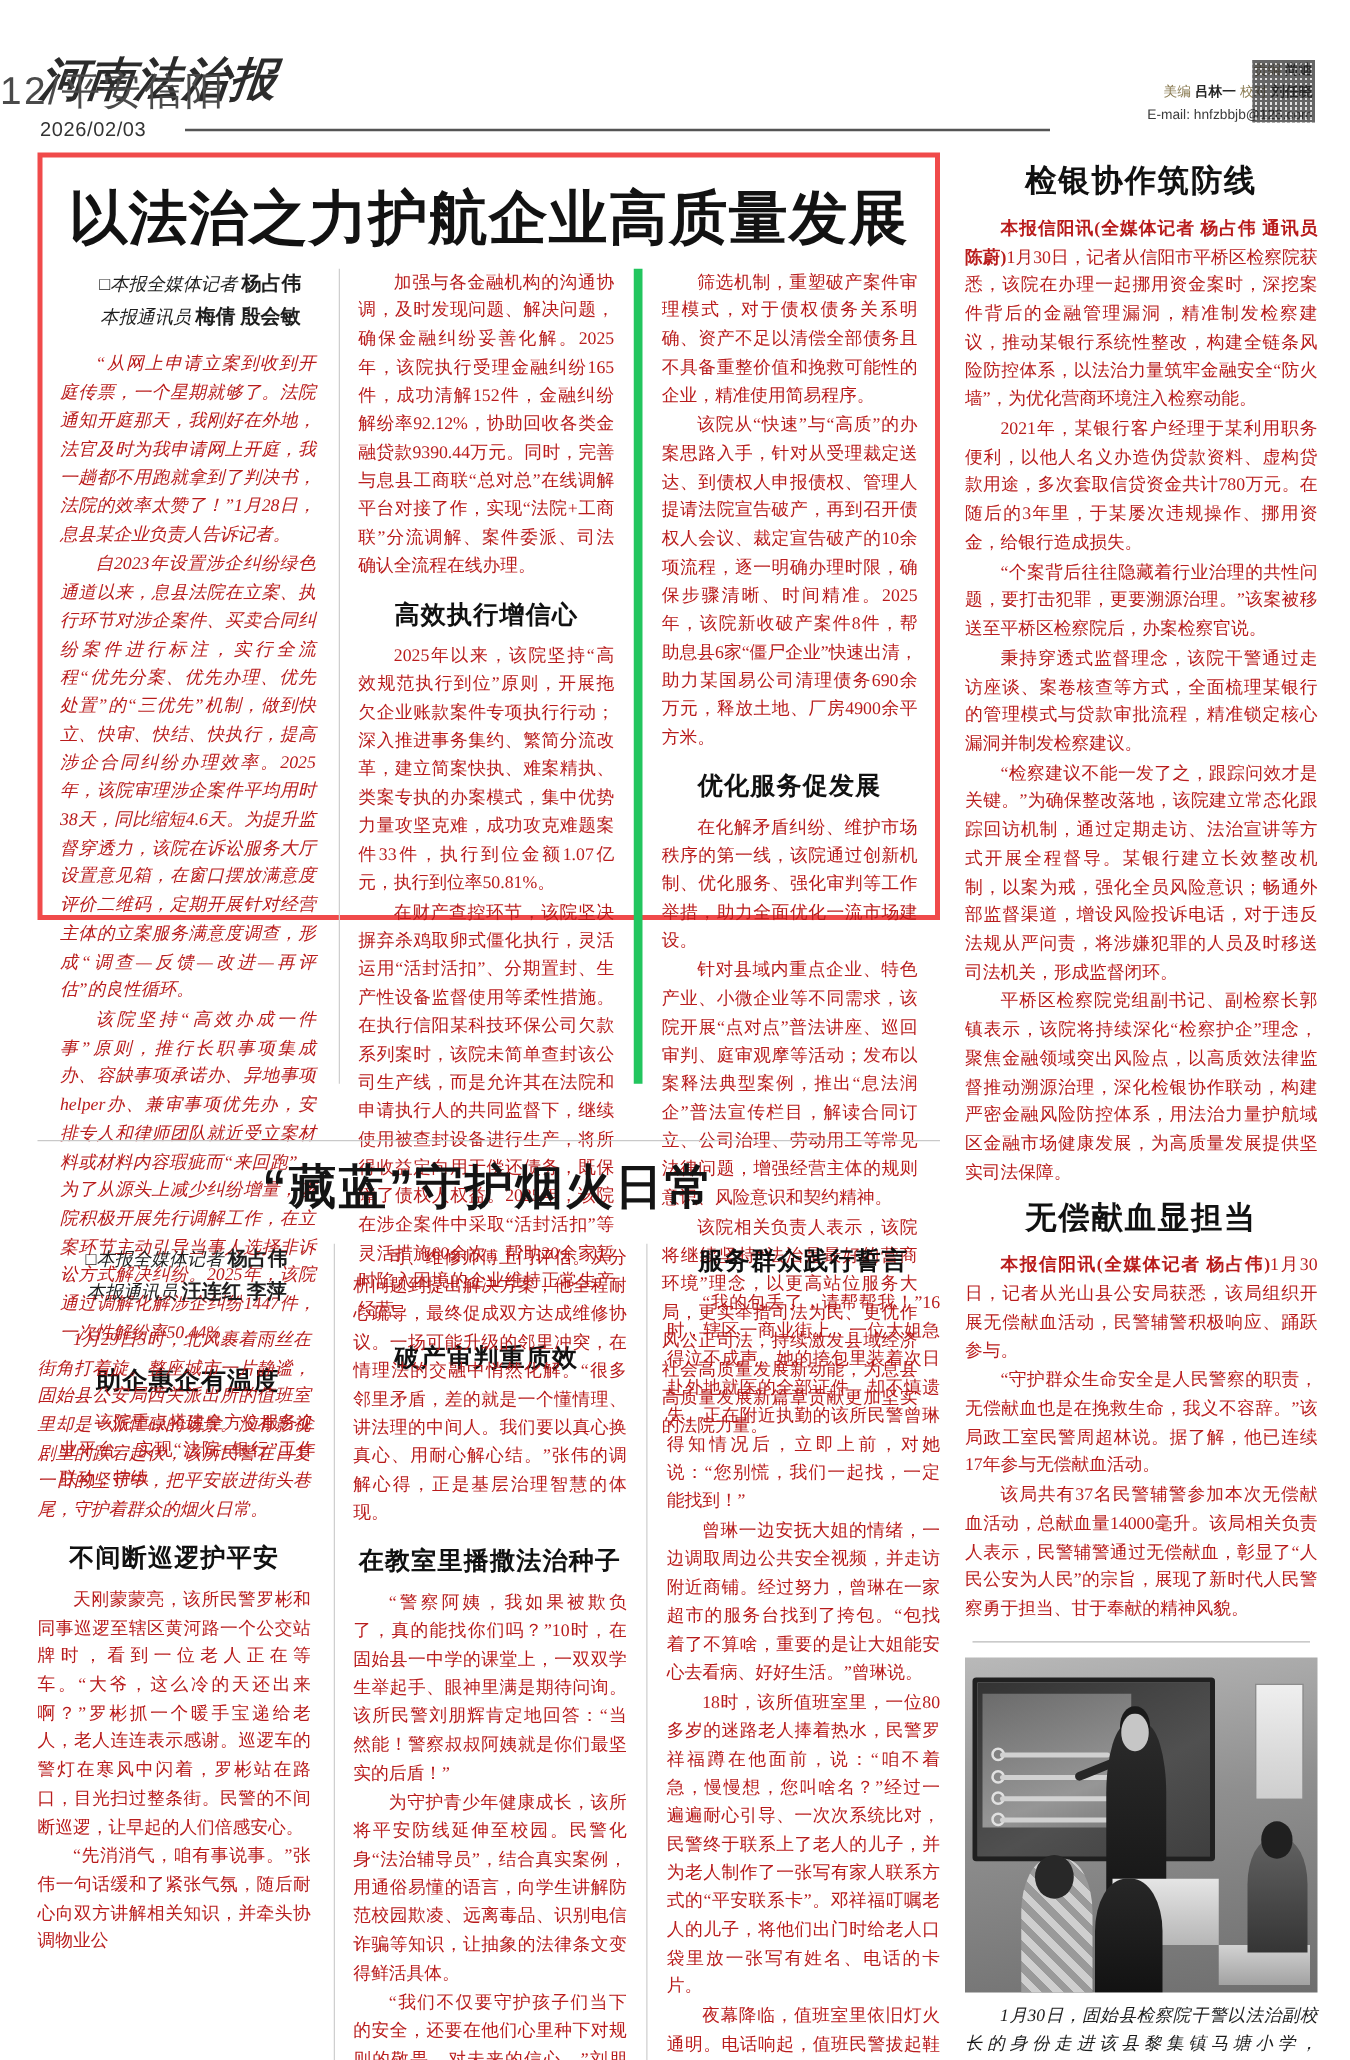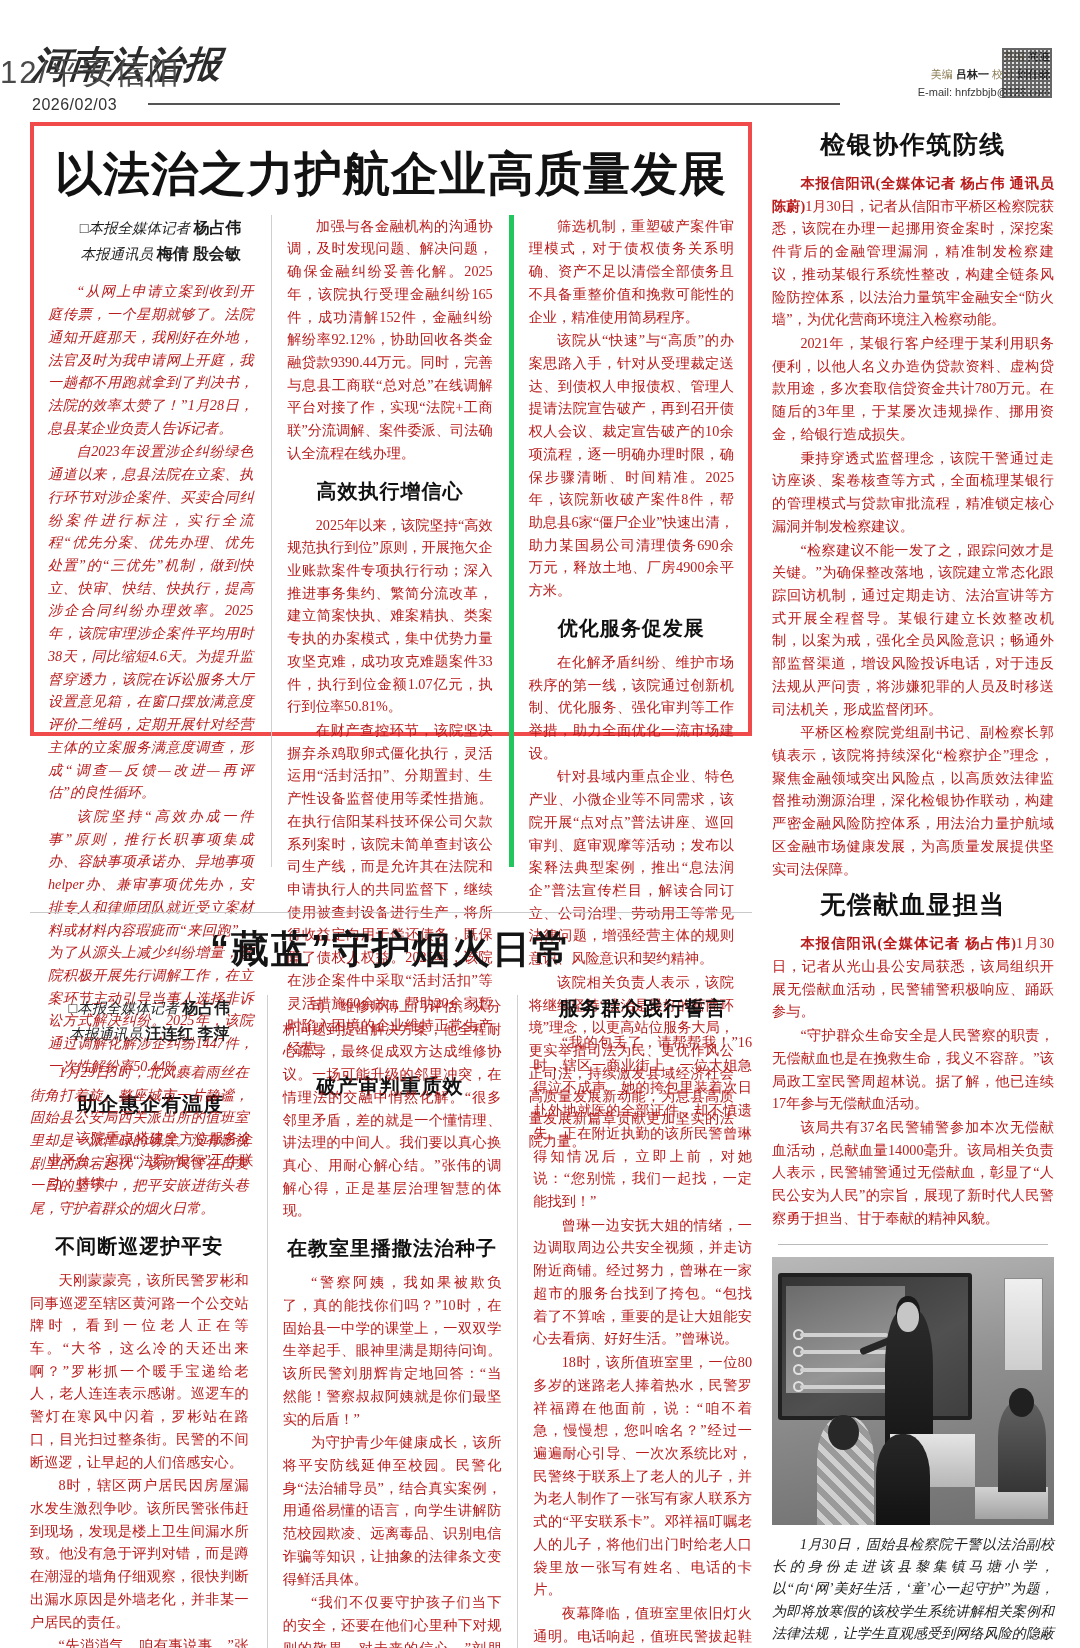--- a/index.html
+++ b/index.html
@@ -124,21 +124,21 @@
     gap: 16px;
     height: 652px;
   }
   .lcol {
     flex: 1 1 0;
     min-width: 0;
     position: relative;
   }
   .lcol.c1 { padding-right: 2px; }
   .lcol.c2 { border-left: 1px solid #cfcfcf; padding-left: 15px; }
-  .lcol.c3 { border-left: 5px solid #22c55e; padding-left: 15px; }
+  .lcol.c3 { border-left: 7px solid #22c55e; padding-left: 15px; }
 
   .byline {
     text-align: center;
     font-size: 14.5px;
     line-height: 1.65;
     font-family: "Liberation Serif", serif;
     color: #1d1d1d;
     margin-bottom: 13px;
   }
   .byline .nm { font-weight: 700; font-size: 16px; }
@@ -387,20 +387,21 @@
 
     </div>
   </div>
 
   <div class="sidebar">
 
     <div class="side-sec">
       <h2 class="side-title">检银协作筑防线</h2>
       <p class="body"><span class="dateline">本报信阳讯(</span><span class="dateline sm">全媒体记者 杨占伟 通讯员 陈蔚</span><span class="dateline">)</span><span>1月30日，记者从信阳市平桥区检察院获悉，该院在办理一起挪用资金案时，深挖案件背后的金融管理漏洞，精准制发检察建议，推动某银行系统性整改，构建全链条风险防控体系，以法治力量筑牢金融安全“防火墙”，为优化营商环境注入检察动能。</span></p>
       <p class="body">2021年，某银行客户经理于某利用职务便利，以他人名义办造伪贷款资料、虚构贷款用途，多次套取信贷资金共计780万元。在随后的3年里，于某屡次违规操作、挪用资金，给银行造成损失。</p>
+      <p class="body">“个案背后往往隐藏着行业治理的共性问题，要打击犯罪，更要溯源治理。”该案被移送至平桥区检察院后，办案检察官说。</p>
       <p class="body">秉持穿透式监督理念，该院干警通过走访座谈、案卷核查等方式，全面梳理某银行的管理模式与贷款审批流程，精准锁定核心漏洞并制发检察建议。</p>
       <p class="body">“检察建议不能一发了之，跟踪问效才是关键。”为确保整改落地，该院建立常态化跟踪回访机制，通过定期走访、法治宣讲等方式开展全程督导。某银行建立长效整改机制，以案为戒，强化全员风险意识；畅通外部监督渠道，增设风险投诉电话，对于违反法规从严问责，将涉嫌犯罪的人员及时移送司法机关，形成监督闭环。</p>
       <p class="body">平桥区检察院党组副书记、副检察长郭镇表示，该院将持续深化“检察护企”理念，聚焦金融领域突出风险点，以高质效法律监督推动溯源治理，深化检银协作联动，构建严密金融风险防控体系，用法治力量护航域区金融市场健康发展，为高质量发展提供坚实司法保障。</p>
     </div>
 
     <div class="side-sec">
       <h2 class="side-title">无偿献血显担当</h2>
       <p class="body"><span class="dateline">本报信阳讯(</span><span class="dateline sm">全媒体记者 杨占伟</span><span class="dateline">)</span><span>1月30日，记者从光山县公安局获悉，该局组织开展无偿献血活动，民警辅警积极响应、踊跃参与。</span></p>
       <p class="body">“守护群众生命安全是人民警察的职责，无偿献血也是在挽救生命，我义不容辞。”该局政工室民警周超林说。据了解，他已连续17年参与无偿献血活动。</p>
       <p class="body">该局共有37名民警辅警参加本次无偿献血活动，总献血量14000毫升。该局相关负责人表示，民警辅警通过无偿献血，彰显了“人民公安为人民”的宗旨，展现了新时代人民警察勇于担当、甘于奉献的精神风貌。</p>
@@ -449,21 +450,20 @@
             <span class="nm">杨占伟</span>
           </div>
           <div>
             <span class="ital">本报通讯员</span>
             <span class="nm">汪连红 李萍</span>
           </div>
         </div>
         <p class="body hand">1月29日5时，北风裹着雨丝在街角打着旋。整座城市一片静谧，固始县公安局西关派出所的值班室里却是一派忙碌的场景。没有影视剧里的跌宕起伏，该所民警在日复一日的坚守中，把平安嵌进街头巷尾，守护着群众的烟火日常。</p>
         <h3 class="subhead">不间断巡逻护平安</h3>
         <p class="body">天刚蒙蒙亮，该所民警罗彬和同事巡逻至辖区黄河路一个公交站牌时，看到一位老人正在等车。“大爷，这么冷的天还出来啊？”罗彬抓一个暖手宝递给老人，老人连连表示感谢。巡逻车的警灯在寒风中闪着，罗彬站在路口，目光扫过整条街。民警的不间断巡逻，让早起的人们倍感安心。</p>
-        <p class="body">8时，辖区两户居民因房屋漏水发生激烈争吵。该所民警张伟赶到现场，发现是楼上卫生间漏水所致。他没有急于评判对错，而是蹲在潮湿的墙角仔细观察，很快判断出漏水原因是外墙老化，并非某一户居民的责任。</p>
         <p class="body">“先消消气，咱有事说事。”张伟一句话缓和了紧张气氛，随后耐心向双方讲解相关知识，并牵头协调物业公</p>
       </div>
 
       <div class="lcol c2">
         <p class="body">司、维修师傅上门评估。从分析问题到提出解决方案，他全程耐心疏导，最终促成双方达成维修协议。一场可能升级的邻里冲突，在情理法的交融中悄然化解。“很多邻里矛盾，差的就是一个懂情理、讲法理的中间人。我们要以真心换真心、用耐心解心结。”张伟的调解心得，正是基层治理智慧的体现。</p>
         <h3 class="subhead">在教室里播撒法治种子</h3>
         <p class="body">“警察阿姨，我如果被欺负了，真的能找你们吗？”10时，在固始县一中学的课堂上，一双双学生举起手、眼神里满是期待问询。该所民警刘朋辉肯定地回答：“当然能！警察叔叔阿姨就是你们最坚实的后盾！”</p>
         <p class="body">为守护青少年健康成长，该所将平安防线延伸至校园。民警化身“法治辅导员”，结合真实案例，用通俗易懂的语言，向学生讲解防范校园欺凌、远离毒品、识别电信诈骗等知识，让抽象的法律条文变得鲜活具体。</p>
         <p class="body">“我们不仅要守护孩子们当下的安全，还要在他们心里种下对规则的敬畏，对未来的信心。”刘朋辉的暖心笔记里，记录着她对这份特殊责任的理解。一次次法治宣讲、一场场互动问答，让“有事找警察”成为辖区孩子心中笃定的信念。</p>
       </div>

